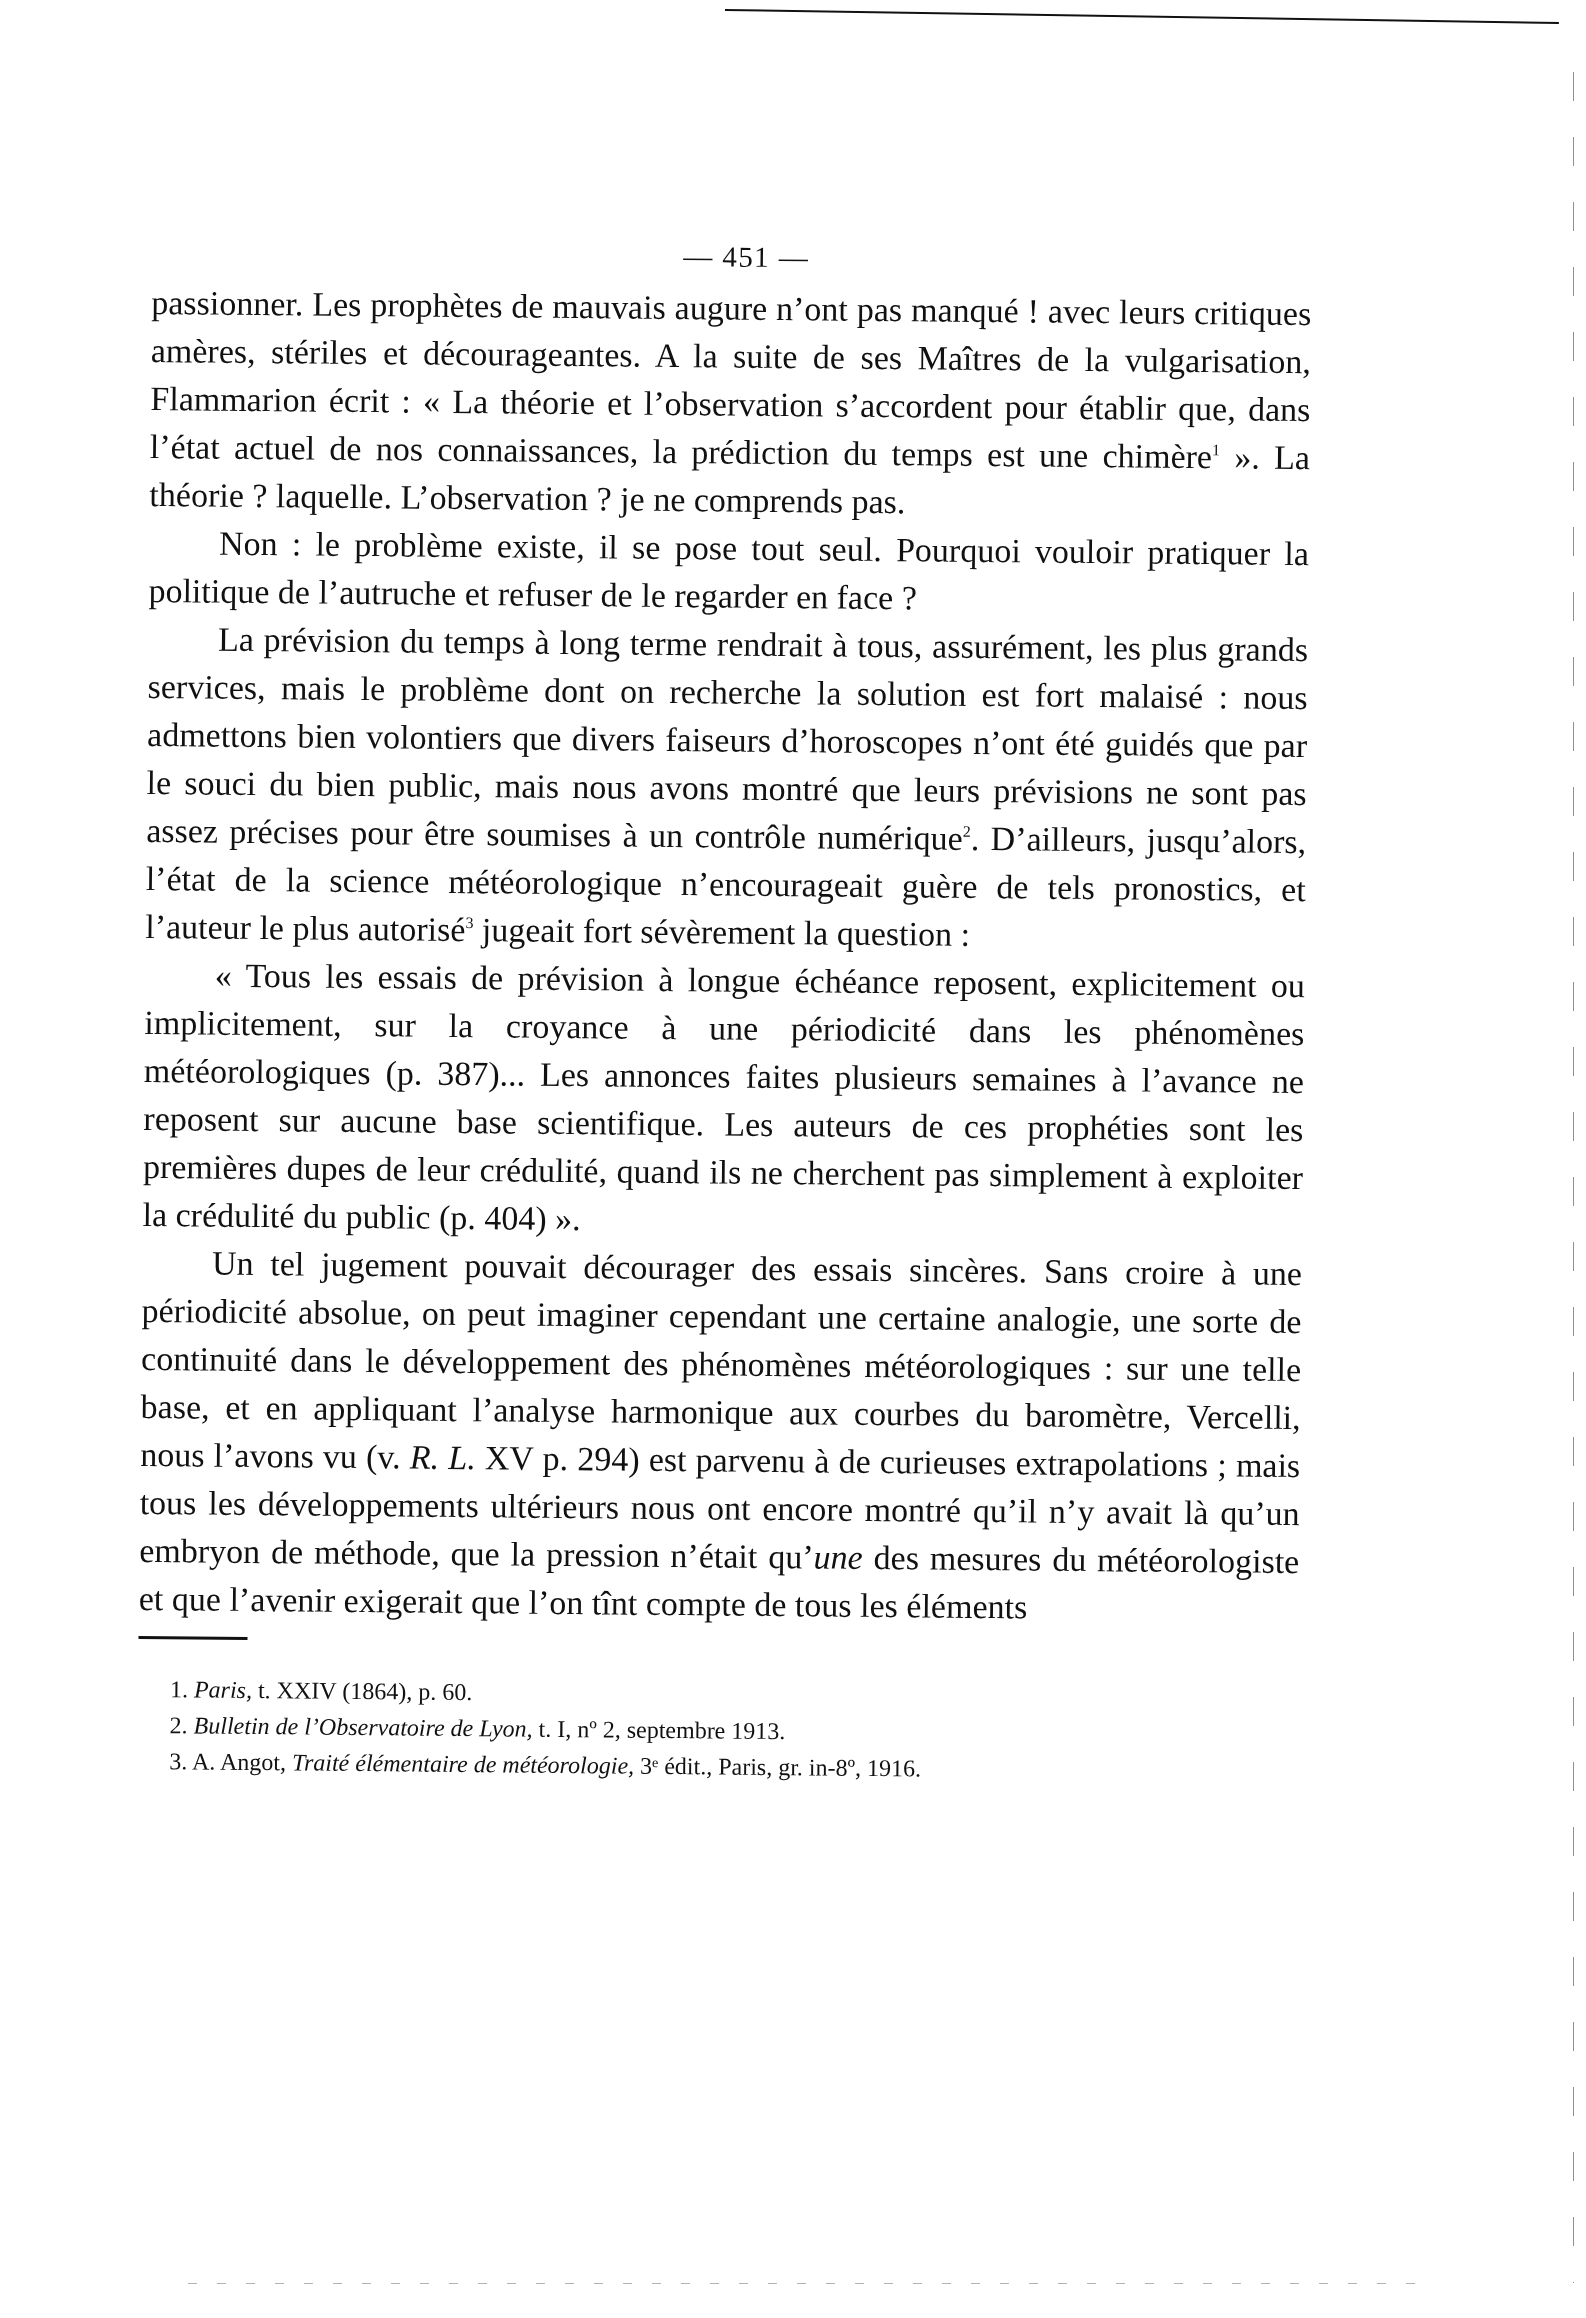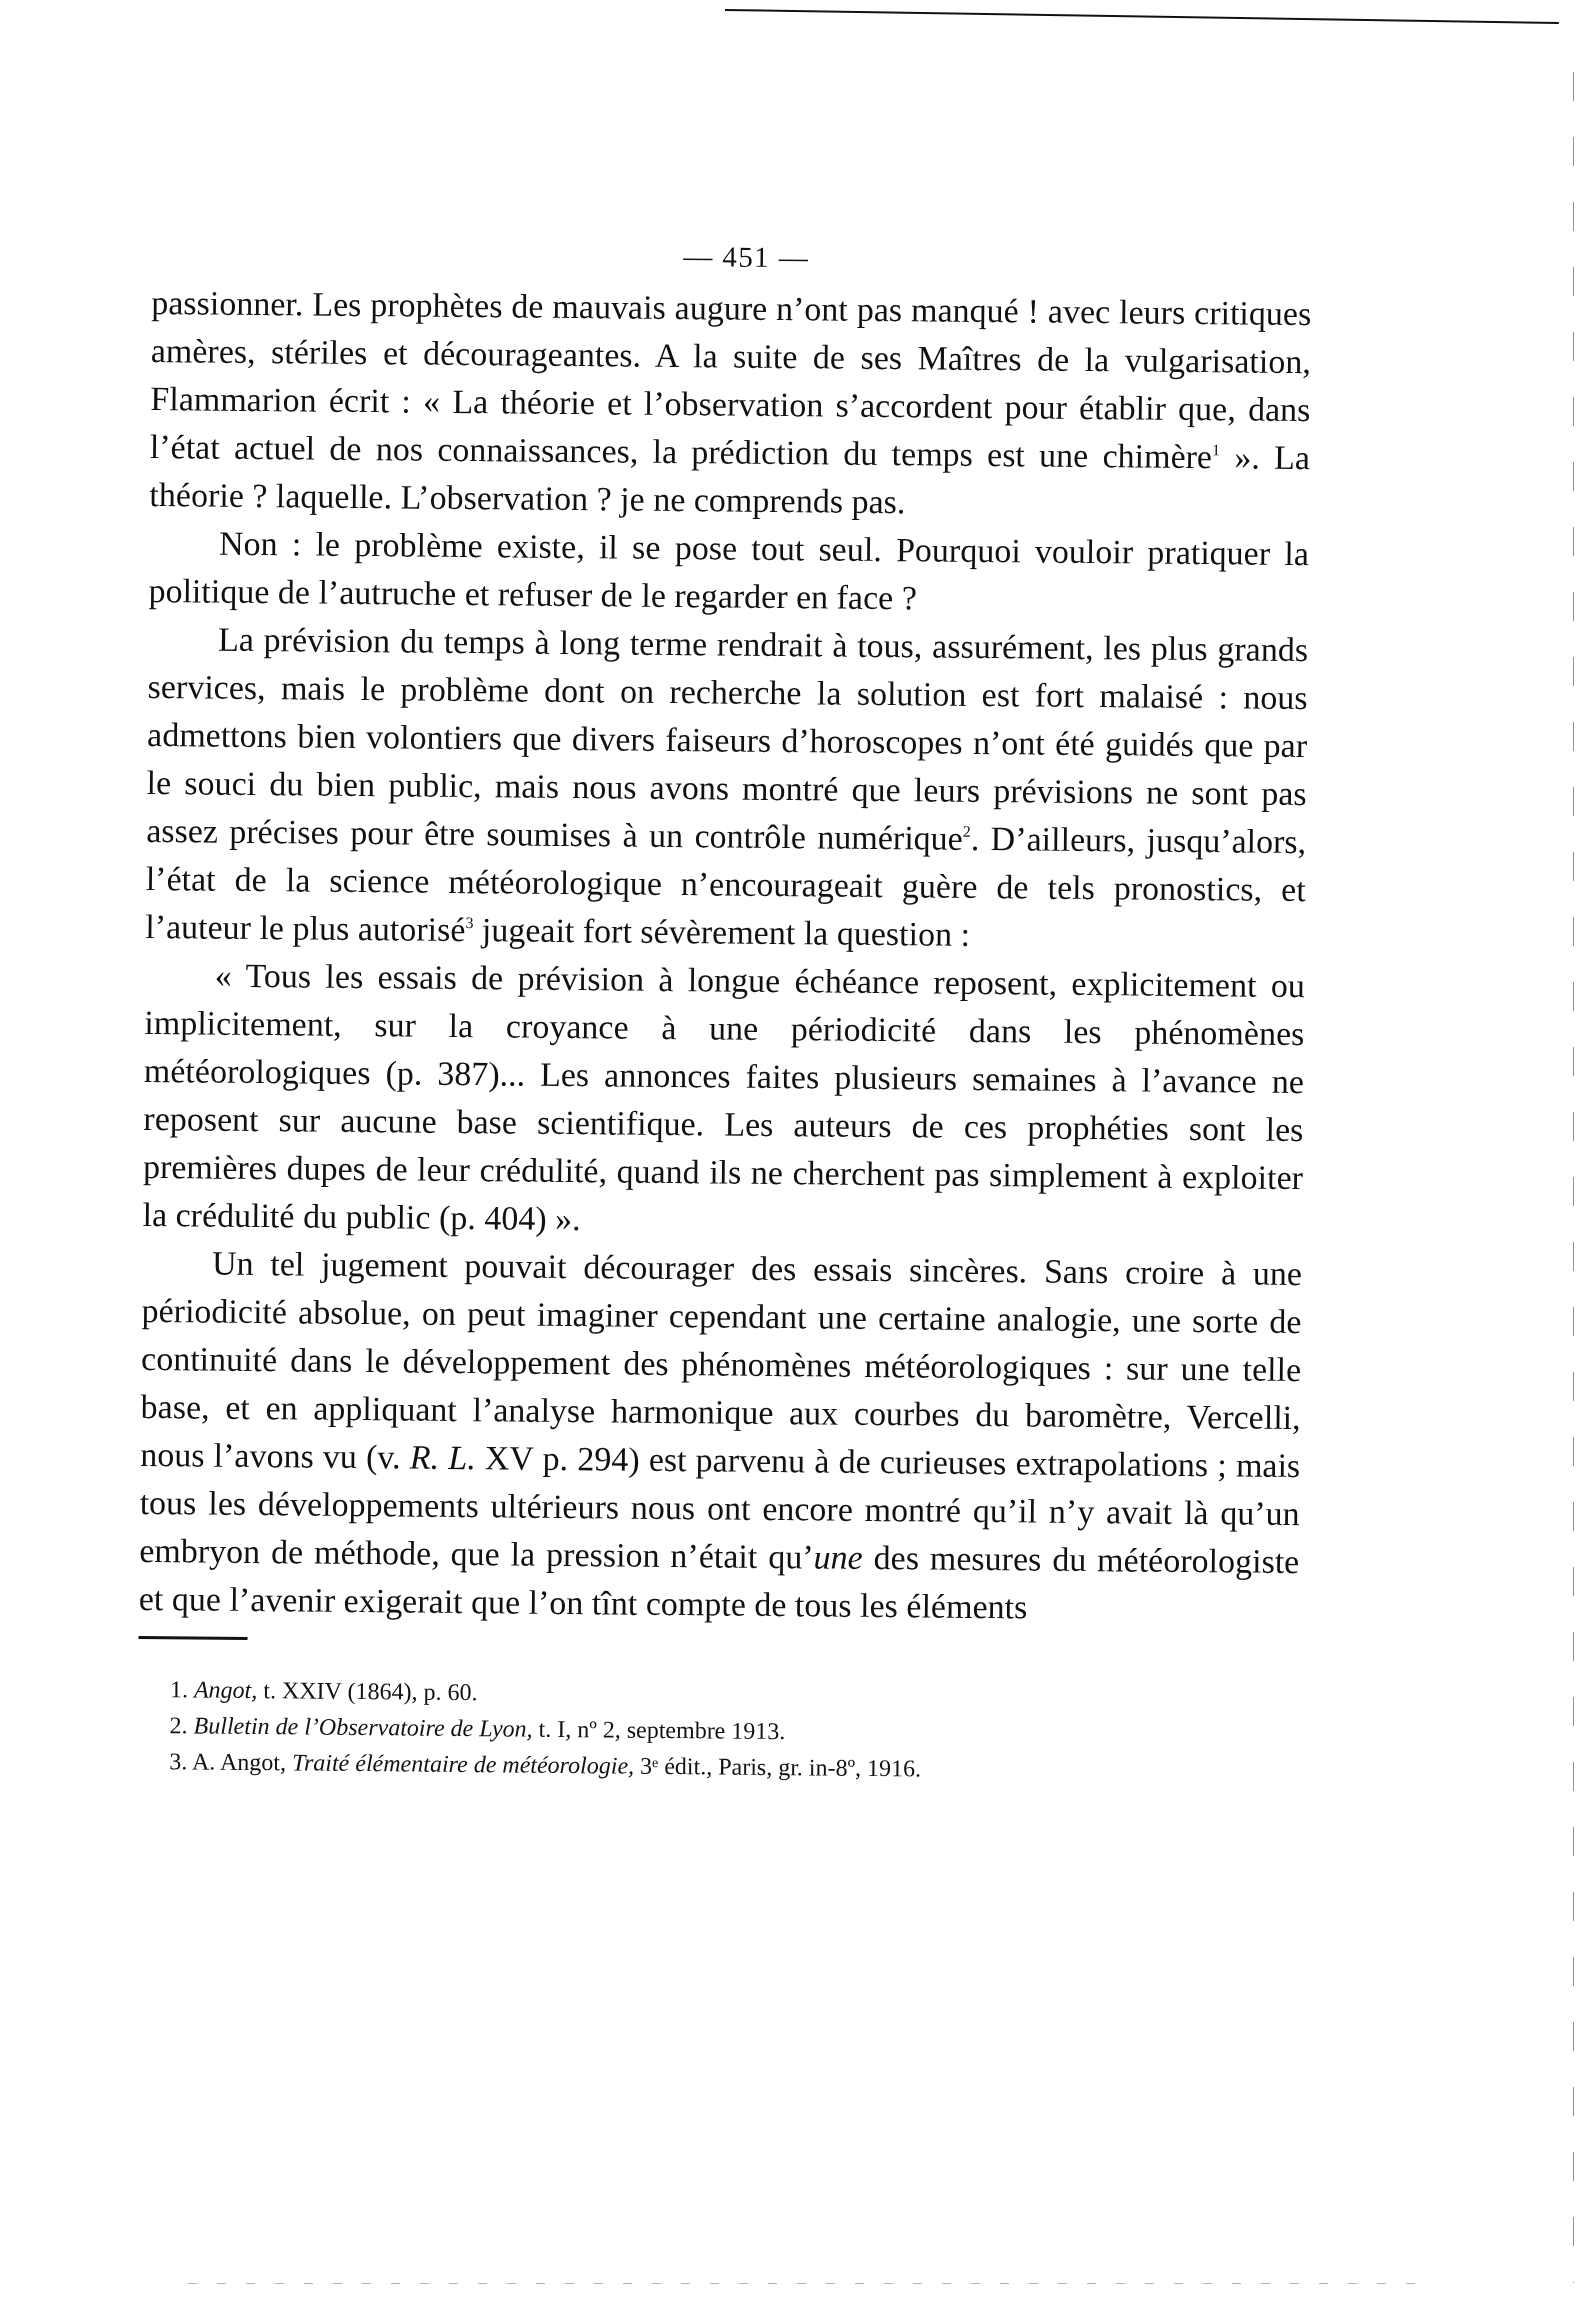--- a/index.html
+++ b/index.html
@@ -58,18 +58,18 @@
     <p class="para"><span>passionner. Les prophètes de mauvais augure n’ont pas manqué ! avec leurs critiques amères, stériles et décourageantes. A la suite de ses Maîtres de la vulgarisation, Flammarion écrit : « La théorie et l’observation s’accordent pour établir que, dans l’état actuel de nos connaissances, la prédiction du temps est une chimère</span><sup>1</sup><span> ». La théorie ? laquelle. L’observation ? je ne comprends pas.</span></p>
     <p class="para indent"><span>Non : le problème existe, il se pose tout seul. Pourquoi vouloir pratiquer la politique de l’autruche et refuser de le regarder en face ?</span></p>
     <p class="para indent"><span>La prévision du temps à long terme rendrait à tous, assurément, les plus grands services, mais le problème dont on recherche la solution est fort malaisé : nous admettons bien volontiers que divers faiseurs d’horoscopes n’ont été guidés que par le souci du bien public, mais nous avons montré que leurs prévisions ne sont pas assez précises pour être soumises à un contrôle numérique</span><sup>2</sup><span>. D’ailleurs, jusqu’alors, l’état de la science météorologique n’encourageait guère de tels pronostics, et l’auteur le plus autorisé</span><sup>3</sup><span> jugeait fort sévèrement la question :</span></p>
     <p class="para quote"><span>« Tous les essais de prévision à longue échéance reposent, explicitement ou implicitement, sur la croyance à une périodicité dans les phénomènes météorologiques (p. 387)... Les annonces faites plusieurs semaines à l’avance ne reposent sur aucune base scientifique. Les auteurs de ces prophéties sont les premières dupes de leur crédulité, quand ils ne cherchent pas simplement à exploiter la crédulité du public (p. 404) ».</span></p>
     <p class="para indent"><span>Un tel jugement pouvait décourager des essais sincères. Sans croire à une périodicité absolue, on peut imaginer cependant une certaine analogie, une sorte de continuité dans le développement des phénomènes météorologiques : sur une telle base, et en appliquant l’analyse harmonique aux courbes du baromètre, Vercelli, nous l’avons vu (v. </span><em>R. L.</em><span> XV p. 294) est parvenu à de curieuses extrapolations ; mais tous les développements ultérieurs nous ont encore montré qu’il n’y avait là qu’un embryon de méthode, que la pression n’était qu’</span><em>une</em><span> des mesures du météorologiste et que l’avenir exigerait que l’on tînt compte de tous les éléments</span></p>
   </div>
 
   <div class="footnote-rule"></div>
 
   <div class="footnotes">
-    <p class="footnote"><span>1. </span><em>Angot,</em><span> t. XXIV (1864), p. 60.</span></p>
+    <p class="footnote"><span>1. </span><em>Paris,</em><span> t. XXIV (1864), p. 60.</span></p>
     <p class="footnote"><span>2. </span><em>Bulletin de l’Observatoire de Lyon,</em><span> t. I, nº 2, septembre 1913.</span></p>
     <p class="footnote"><span>3. A. Angot, </span><em>Traité élémentaire de météorologie,</em><span> 3ᵉ édit., Paris, gr. in-8º, 1916.</span></p>
   </div>
 </div>
 
 
 </body></html>

